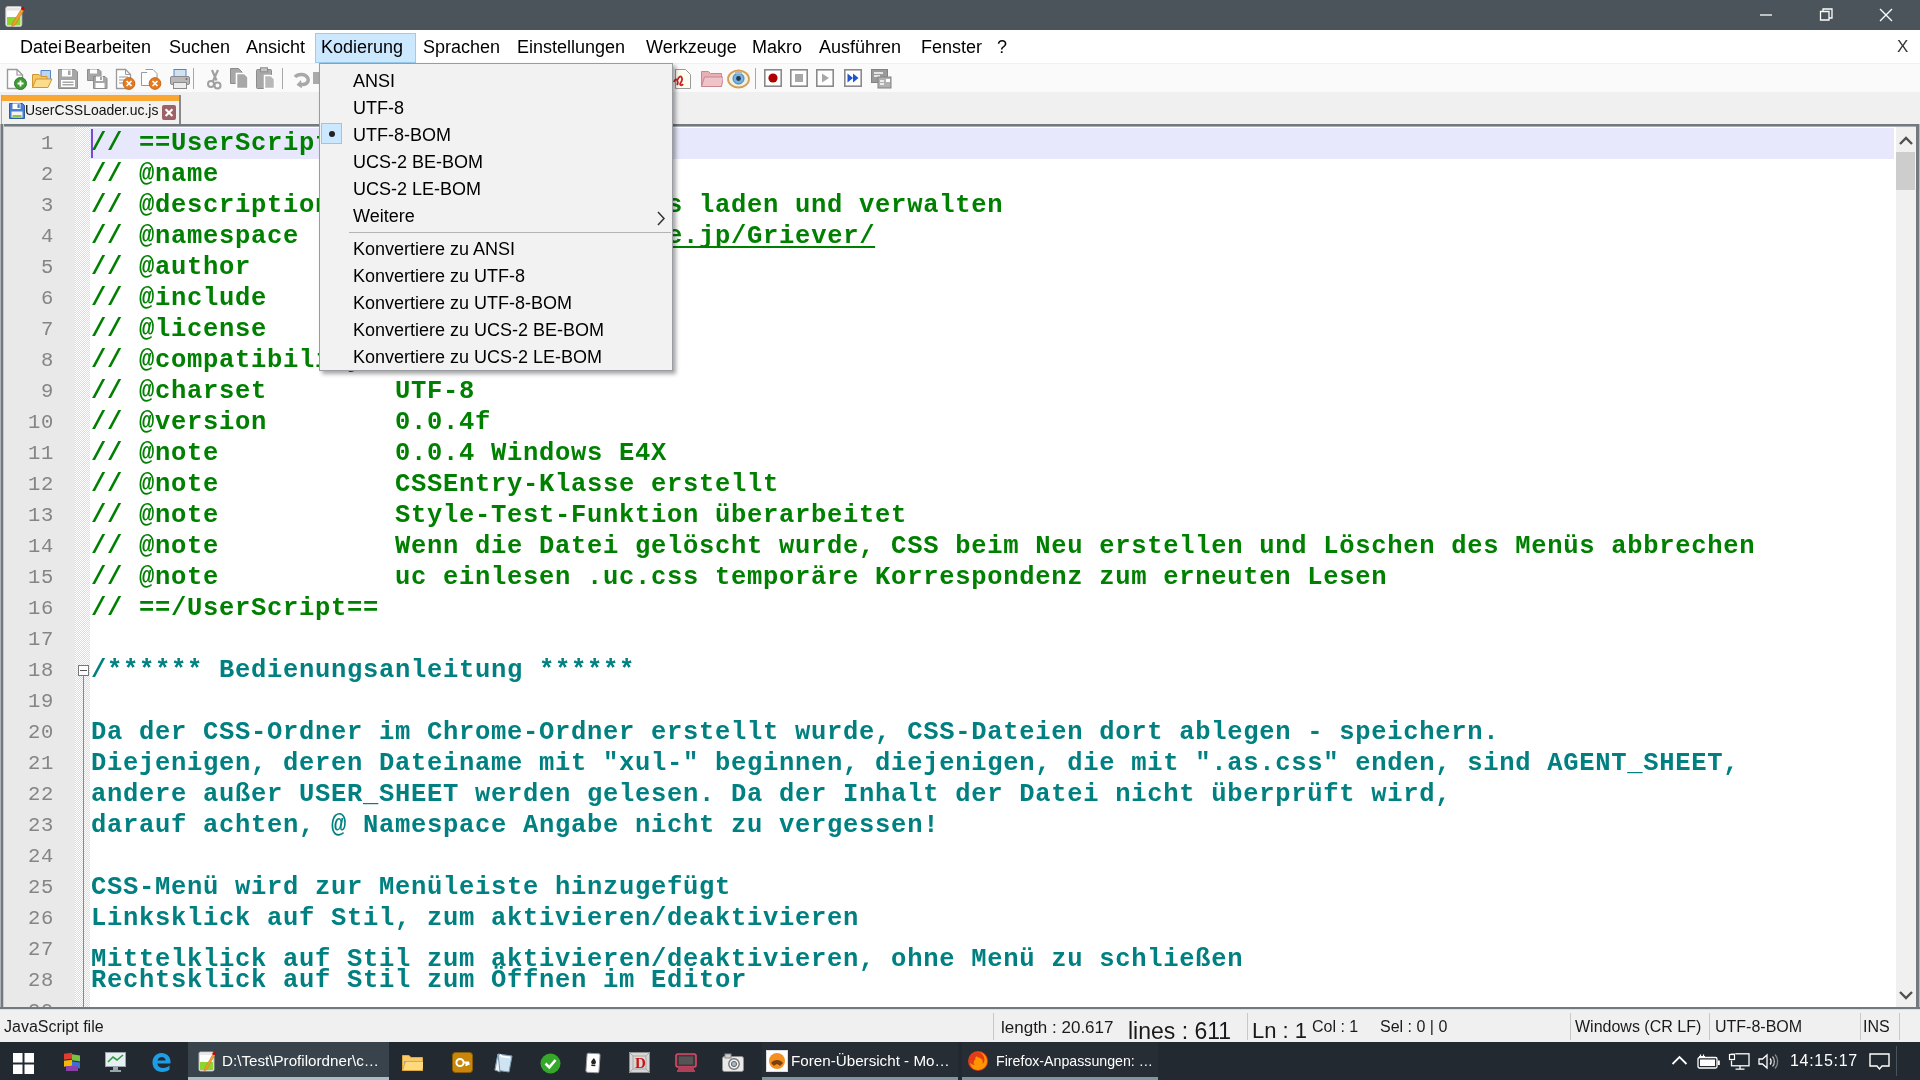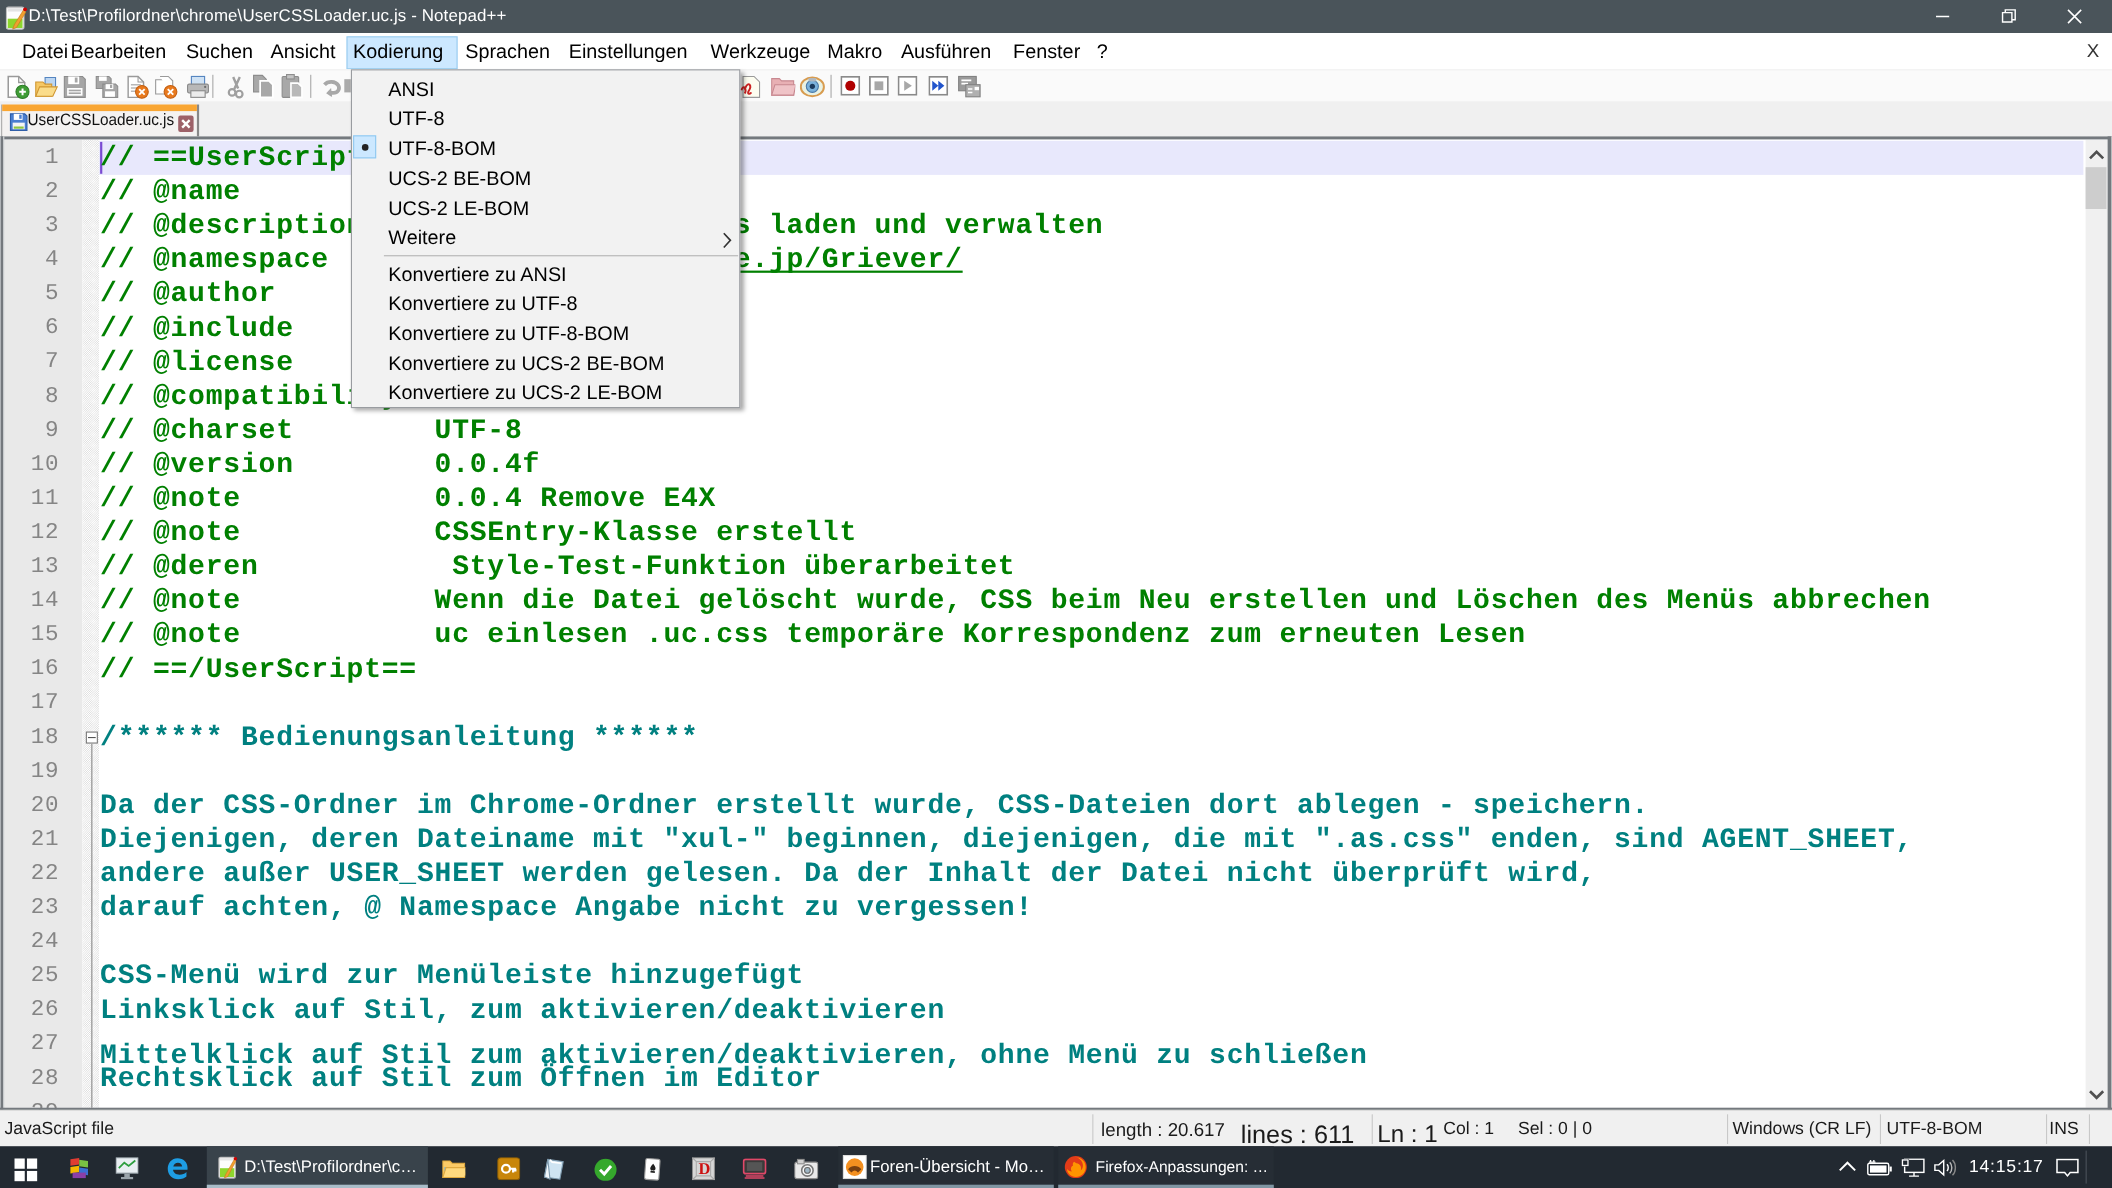--- a/index.html
+++ b/index.html
@@ -73,21 +73,20 @@
 <body>
 
 <div id="titlebar">
   <svg class="abs" style="left:5px;top:4px" width="21" height="24">
     <rect x="0.8" y="2.5" width="16" height="20" rx="2" fill="#fdfdfd" stroke="#c0c0c0"></rect>
     <rect x="2" y="13" width="13.5" height="8.5" fill="#8ed62e"></rect>
     <rect x="2" y="3.5" width="13.5" height="3" fill="#e4e4e4"></rect>
     <path d="M17 4 L8 18.5 L6.5 22.5 L10 21 L18.5 7" fill="#f0a030" stroke="#c87818" stroke-width="0.6"></path>
     <circle cx="17.8" cy="4.5" r="1.7" fill="#cc0000"></circle>
   </svg>
-  <div id="titletext">D:\Test\Profilordner\chrome\UserCSSLoader.uc.js - Notepad++</div>
   <svg class="cap" style="left:1743px" viewBox="0 0 46 30">
       <path d="M17 15 h12" stroke="#fff" stroke-width="1.3" fill="none"></path>
     </svg>
   <svg class="cap" style="left:1803px" viewBox="0 0 46 30">
       <path d="M17.5 11.5 h8.5 v8.5 h-8.5 z M20 11.5 v-2.5 h9 v9 h-2.5" stroke="#fff" stroke-width="1.3" fill="none"></path>
     </svg>
   <svg class="cap" style="left:1863px" viewBox="0 0 46 30">
       <path d="M17 9 L29 21 M29 9 L17 21" stroke="#fff" stroke-width="1.4" fill="none"></path>
     </svg>
 </div>
@@ -293,23 +292,23 @@
 <div class="cl" style="top:4px">// ==UserScript==</div>
 <div class="cl" style="top:35px">// @name           UserCSSLoader</div>
 <div class="cl" style="top:66px">// @description    CSS-Dateien Styles laden und verwalten</div>
 <div class="cl" style="top:97px">// @namespace      <span style="text-decoration:underline;text-decoration-skip-ink:none;text-underline-offset:3px;">http://d.hatena.ne.jp/Griever/</span></div>
 <div class="cl" style="top:128px">// @author         Griever</div>
 <div class="cl" style="top:159px">// @include        main</div>
 <div class="cl" style="top:190px">// @license        MIT License</div>
 <div class="cl" style="top:221px">// @compatibility  Firefox 4</div>
 <div class="cl" style="top:252px">// @charset        UTF-8</div>
 <div class="cl" style="top:283px">// @version        0.0.4f</div>
-<div class="cl" style="top:314px">// @note           0.0.4 Remove E4X</div>
+<div class="cl" style="top:314px">// @note           0.0.4 Windows E4X</div>
 <div class="cl" style="top:345px">// @note           CSSEntry-Klasse erstellt</div>
-<div class="cl" style="top:376px">// @deren           Style-Test-Funktion überarbeitet</div>
+<div class="cl" style="top:376px">// @note           Style-Test-Funktion überarbeitet</div>
 <div class="cl" style="top:407px">// @note           Wenn die Datei gelöscht wurde, CSS beim Neu erstellen und Löschen des Menüs abbrechen</div>
 <div class="cl" style="top:438px">// @note           uc einlesen .uc.css temporäre Korrespondenz zum erneuten Lesen</div>
 <div class="cl" style="top:469px">// ==/UserScript==</div>
 <div class="cl teal" style="top:531px">/****** Bedienungsanleitung ******</div>
 <div class="cl teal" style="top:593px">Da der CSS-Ordner im Chrome-Ordner erstellt wurde, CSS-Dateien dort ablegen - speichern.</div>
 <div class="cl teal" style="top:624px">Diejenigen, deren Dateiname mit "xul-" beginnen, diejenigen, die mit ".as.css" enden, sind AGENT_SHEET,</div>
 <div class="cl teal" style="top:655px">andere außer USER_SHEET werden gelesen. Da der Inhalt der Datei nicht überprüft wird,</div>
 <div class="cl teal" style="top:686px">darauf achten, @ Namespace Angabe nicht zu vergessen!</div>
 <div class="cl teal" style="top:748px">CSS-Menü wird zur Menüleiste hinzugefügt</div>
 <div class="cl teal" style="top:779px">Linksklick auf Stil, zum aktivieren/deaktivieren</div>

